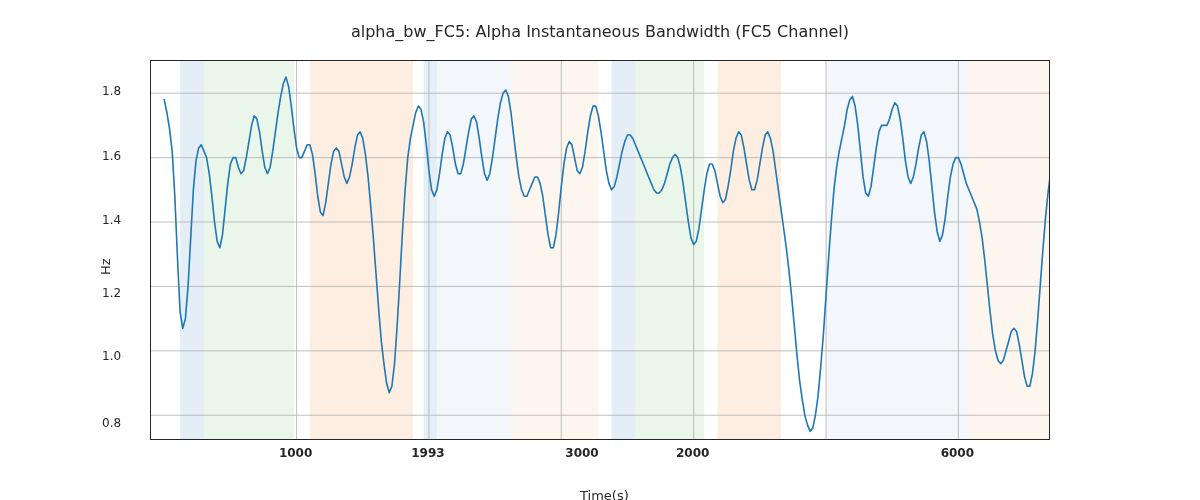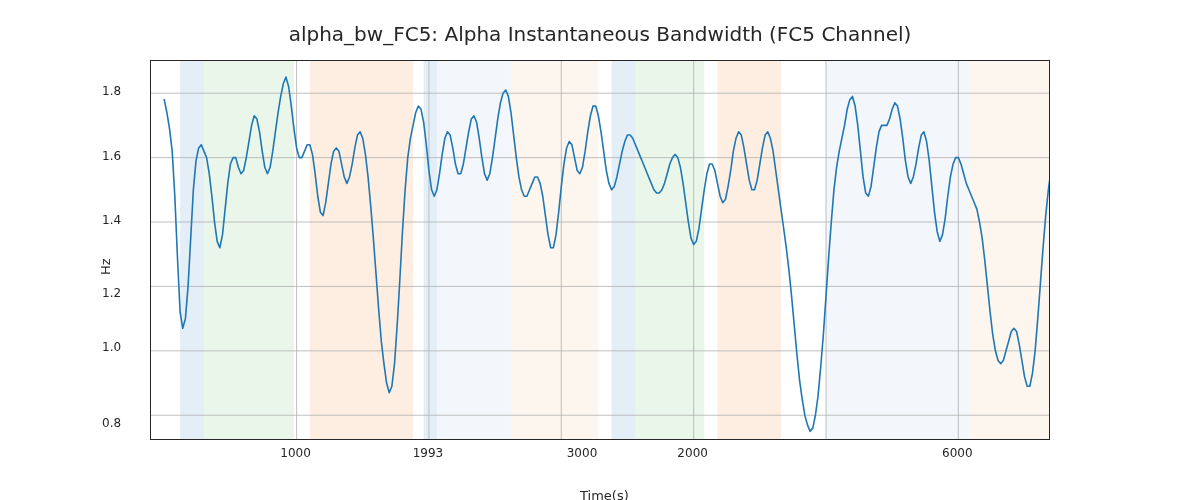--- a/index.html
+++ b/index.html
@@ -15,21 +15,21 @@
     position: relative;
     width: 1200px;
     height: 500px;
   }
   .title {
     position: absolute;
     top: 22px;
     left: 0;
     width: 1200px;
     text-align: center;
-    font-size: 20px;
+    font-size: 16px;
     color: #262626;
   }
   .axes {
     position: absolute;
     left: 150px;
     top: 60px;
     width: 900px;   
     height: 380px;  
     border: 1px solid #262626;
     box-sizing: border-box;
@@ -49,21 +49,21 @@
   }
   .band {
     opacity: 0.30;
   }
   .ytick-label, .xtick-label {
     position: absolute;
     font-size: 12px;
     color: #262626;
   }
   .ytick-label { text-align: left; width: 40px; }
-  .xtick-label { text-align: right; transform: translateX(-50%); }
+  .xtick-label { text-align: right; transform: translateX(-50%); font-weight: bold; }
   .ylabel {
     position: absolute;
     font-size: 13px;
     color: #262626;
     transform: rotate(-90deg);
     transform-origin: left top;
   }
   .xlabel {
     position: absolute;
     font-size: 13px;
@@ -72,21 +72,21 @@
 </style>
 </head>
 <body>
 
 <div class="figure">
 
   <div class="title">alpha_bw_FC5: Alpha Instantaneous Bandwidth (FC5 Channel)</div>
 
   <div id="yticklabels">
       <div class="ytick-label" style="left: 102px; top: 416px;">0.8</div>
-      <div class="ytick-label" style="left: 102px; top: 340px;">1.0</div>
+      <div class="ytick-label" style="left: 102px; top: 349px;">1.0</div>
       <div class="ytick-label" style="left: 102px; top: 286px;">1.2</div>
       <div class="ytick-label" style="left: 102px; top: 213.017px;">1.4</div>
       <div class="ytick-label" style="left: 102px; top: 148.61px;">1.6</div>
       <div class="ytick-label" style="left: 102px; top: 84.2034px;">1.8</div>
     </div>
 
   <div id="xticklabels">
       <div class="xtick-label" style="left: 295.588px; top: 446px;">1000</div>
       <div class="xtick-label" style="left: 427.941px; top: 446px;">1993</div>
       <div class="xtick-label" style="left: 582px; top: 446px;">3000</div>

